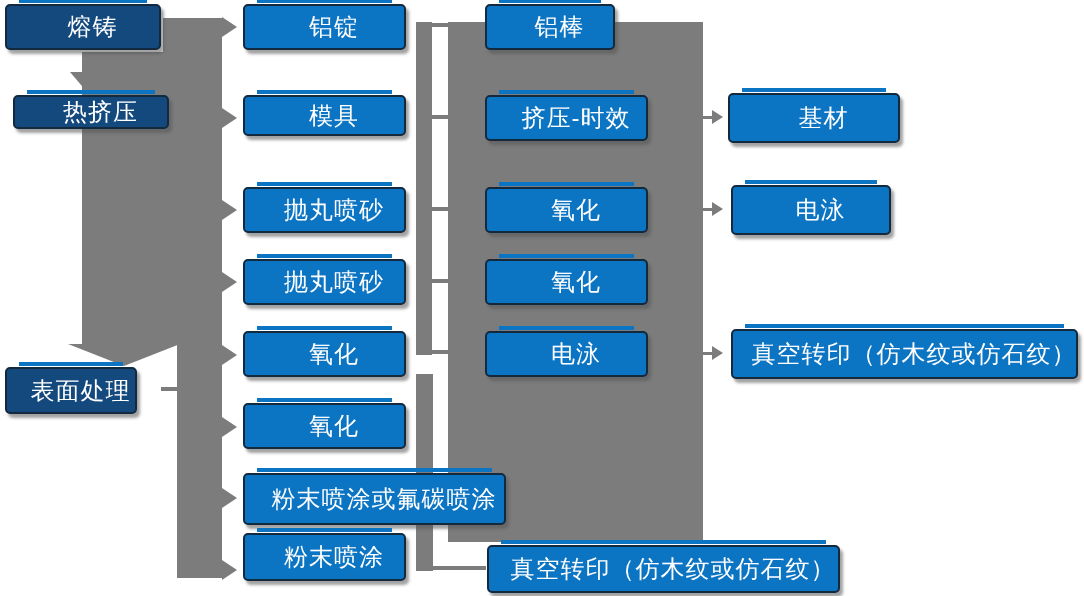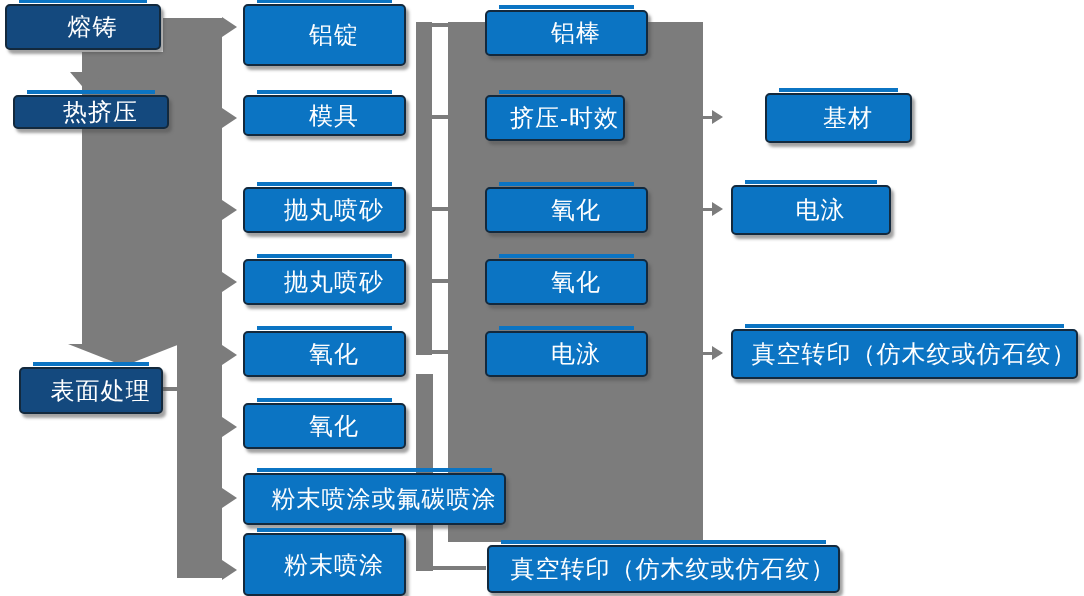--- a/index.html
+++ b/index.html
@@ -63,35 +63,35 @@
       <polygon points="712,110 712,124 723,117"></polygon>
       <rect x="703" y="208" width="9" height="3"></rect>
       <polygon points="712,202 712,216 723,209"></polygon>
       <rect x="703" y="352" width="9" height="3"></rect>
       <polygon points="712,346 712,360 723,353"></polygon>
     </g>
   </svg>
 
   <div class="node dark" style="left:5px;top:4px;width:156px;height:46px">熔铸</div>
   <div class="node dark" style="left:13px;top:95px;width:156px;height:34px">热挤压</div>
-  <div class="node dark" style="left:19px;top:367px;width:144px;height:47px">表面处理</div>
+  <div class="node dark" style="left:5px;top:367px;width:132px;height:47px">表面处理</div>
 
-  <div class="node" style="left:243px;top:4px;width:163px;height:62px">铝锭</div>
+  <div class="node" style="left:243px;top:4px;width:163px;height:46px">铝锭</div>
   <div class="node" style="left:243px;top:95px;width:163px;height:41px">模具</div>
   <div class="node" style="left:243px;top:187px;width:163px;height:46px">抛丸喷砂</div>
   <div class="node" style="left:243px;top:259px;width:163px;height:46px">抛丸喷砂</div>
   <div class="node" style="left:243px;top:331px;width:163px;height:46px">氧化</div>
   <div class="node" style="left:243px;top:403px;width:163px;height:46px">氧化</div>
   <div class="node" style="left:243px;top:473px;width:263px;height:52px">粉末喷涂或氟碳喷涂</div>
-  <div class="node" style="left:243px;top:533px;width:163px;height:63px">粉末喷涂</div>
+  <div class="node" style="left:243px;top:533px;width:163px;height:48px">粉末喷涂</div>
 
-  <div class="node" style="left:485px;top:10px;width:163px;height:46px">铝棒</div>
-  <div class="node" style="left:485px;top:95px;width:140px;height:46px">挤压-时效</div>
+  <div class="node" style="left:485px;top:4px;width:130px;height:46px">铝棒</div>
+  <div class="node" style="left:485px;top:95px;width:163px;height:46px">挤压-时效</div>
   <div class="node" style="left:485px;top:187px;width:163px;height:46px">氧化</div>
   <div class="node" style="left:485px;top:259px;width:163px;height:46px">氧化</div>
   <div class="node" style="left:485px;top:331px;width:163px;height:46px">电泳</div>
   <div class="node" style="left:487px;top:545px;width:353px;height:48px">真空转印（仿木纹或仿石纹）</div>
 
-  <div class="node" style="left:765px;top:93px;width:147px;height:50px">基材</div>
+  <div class="node" style="left:728px;top:93px;width:172px;height:50px">基材</div>
   <div class="node" style="left:731px;top:185px;width:160px;height:50px">电泳</div>
   <div class="node" style="left:731px;top:329px;width:347px;height:50px">真空转印（仿木纹或仿石纹）</div>
 
 </div>
 
 </body></html>

